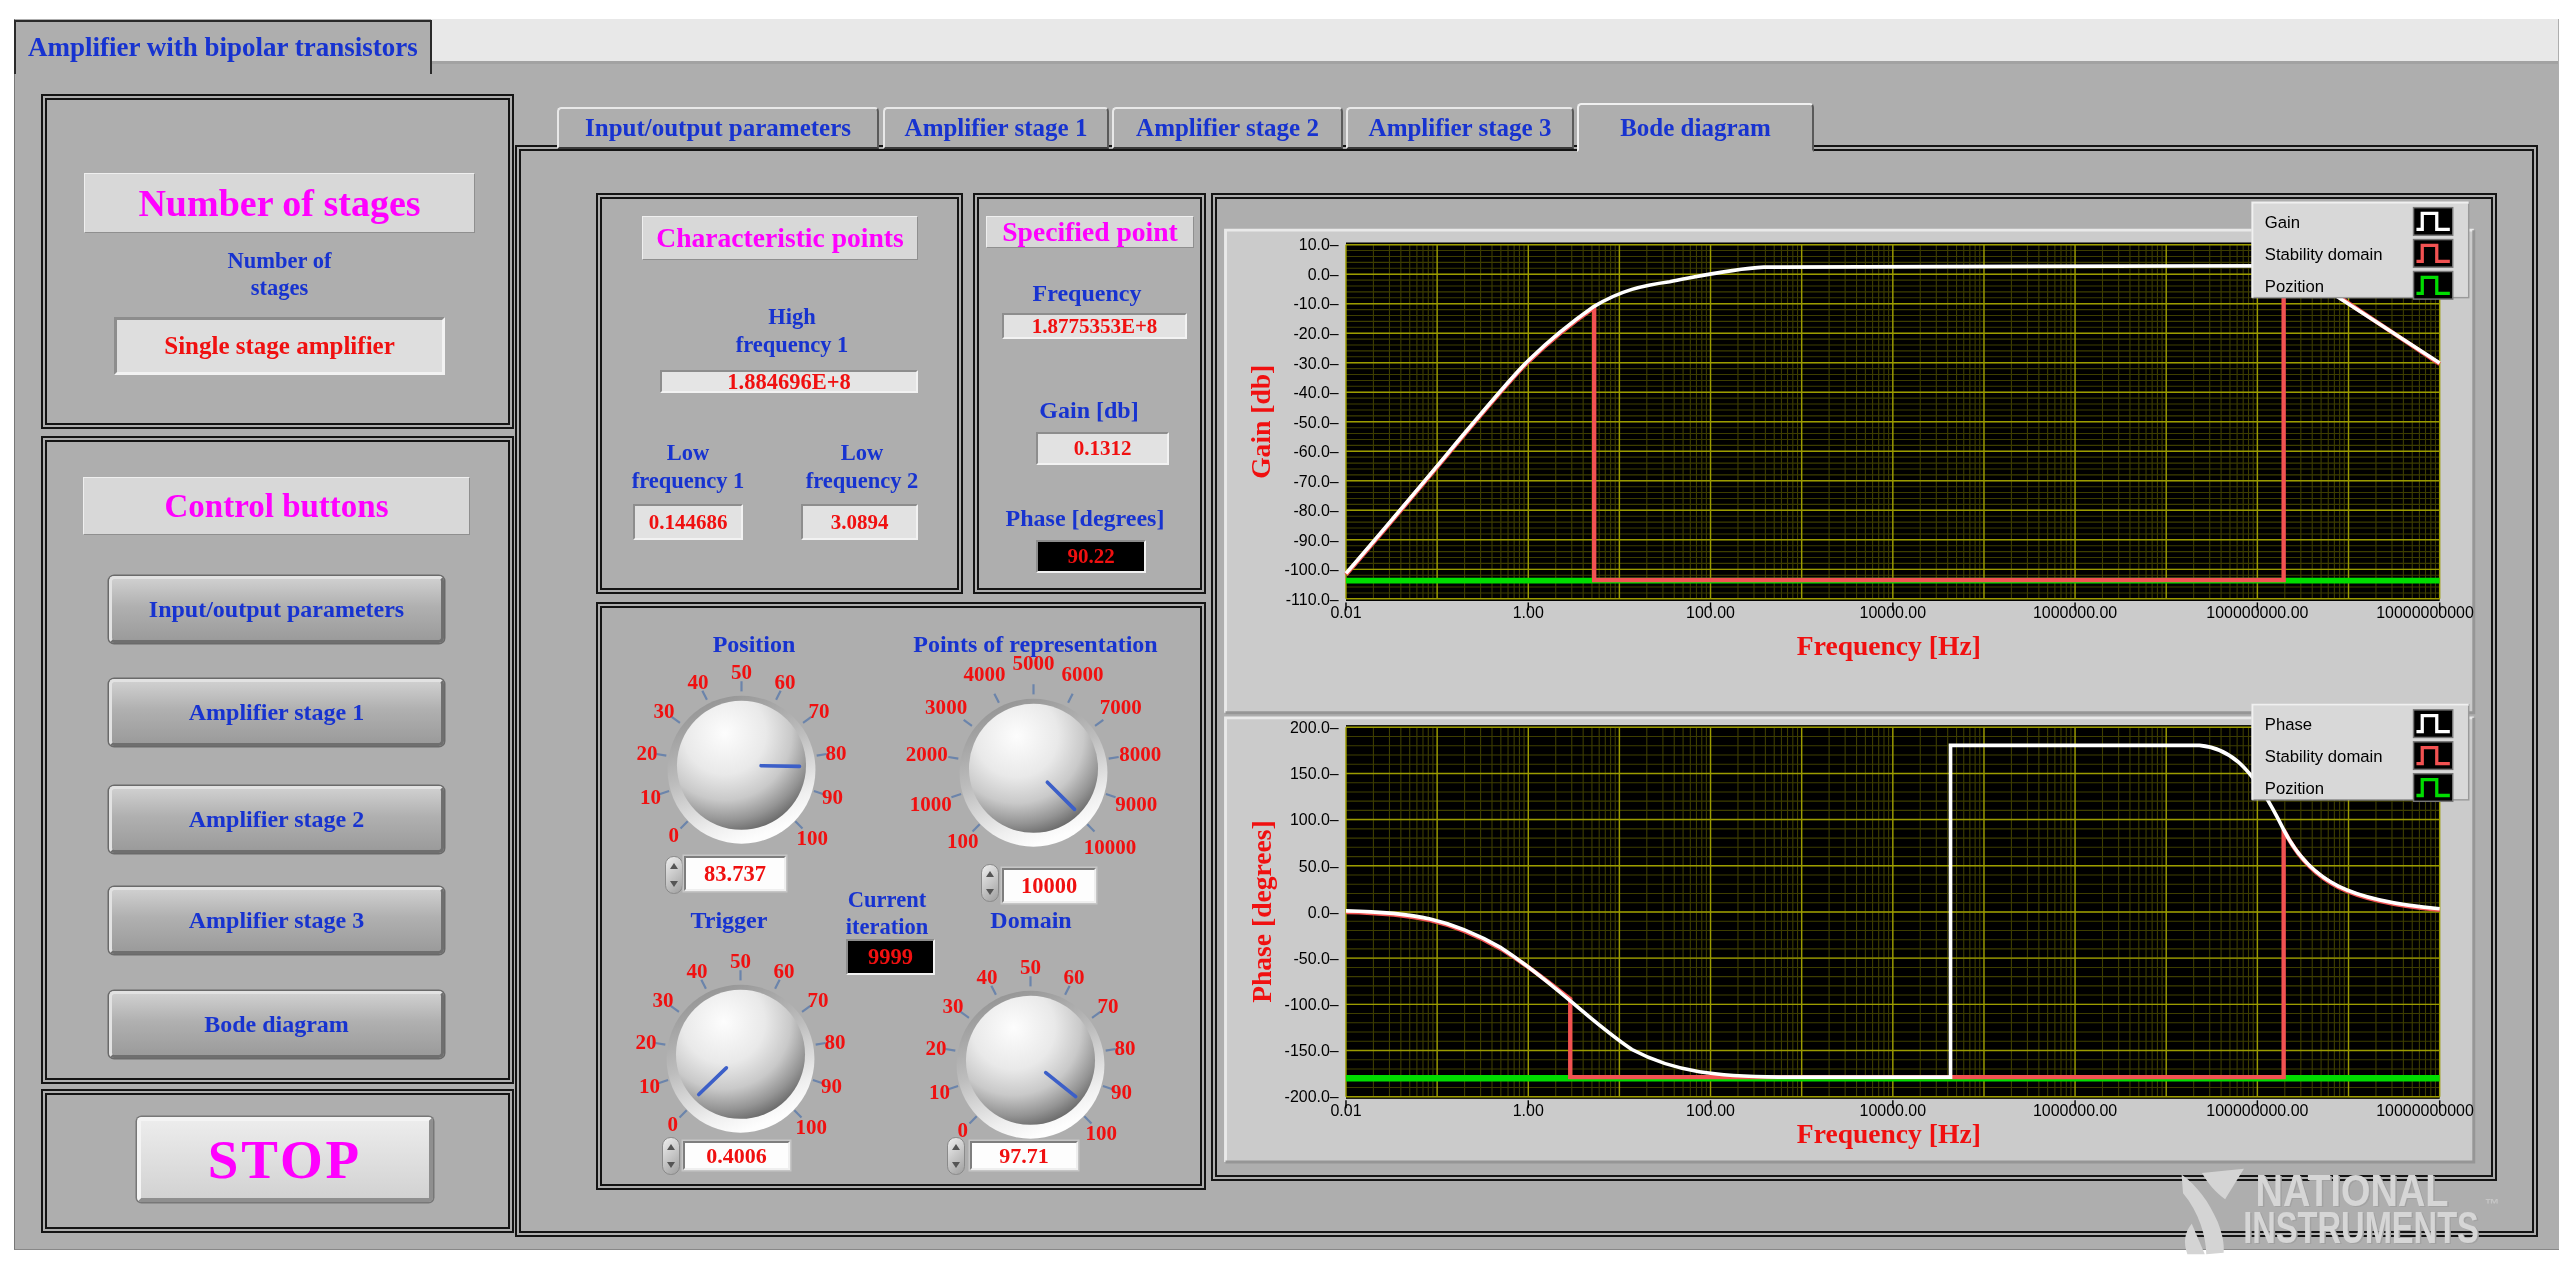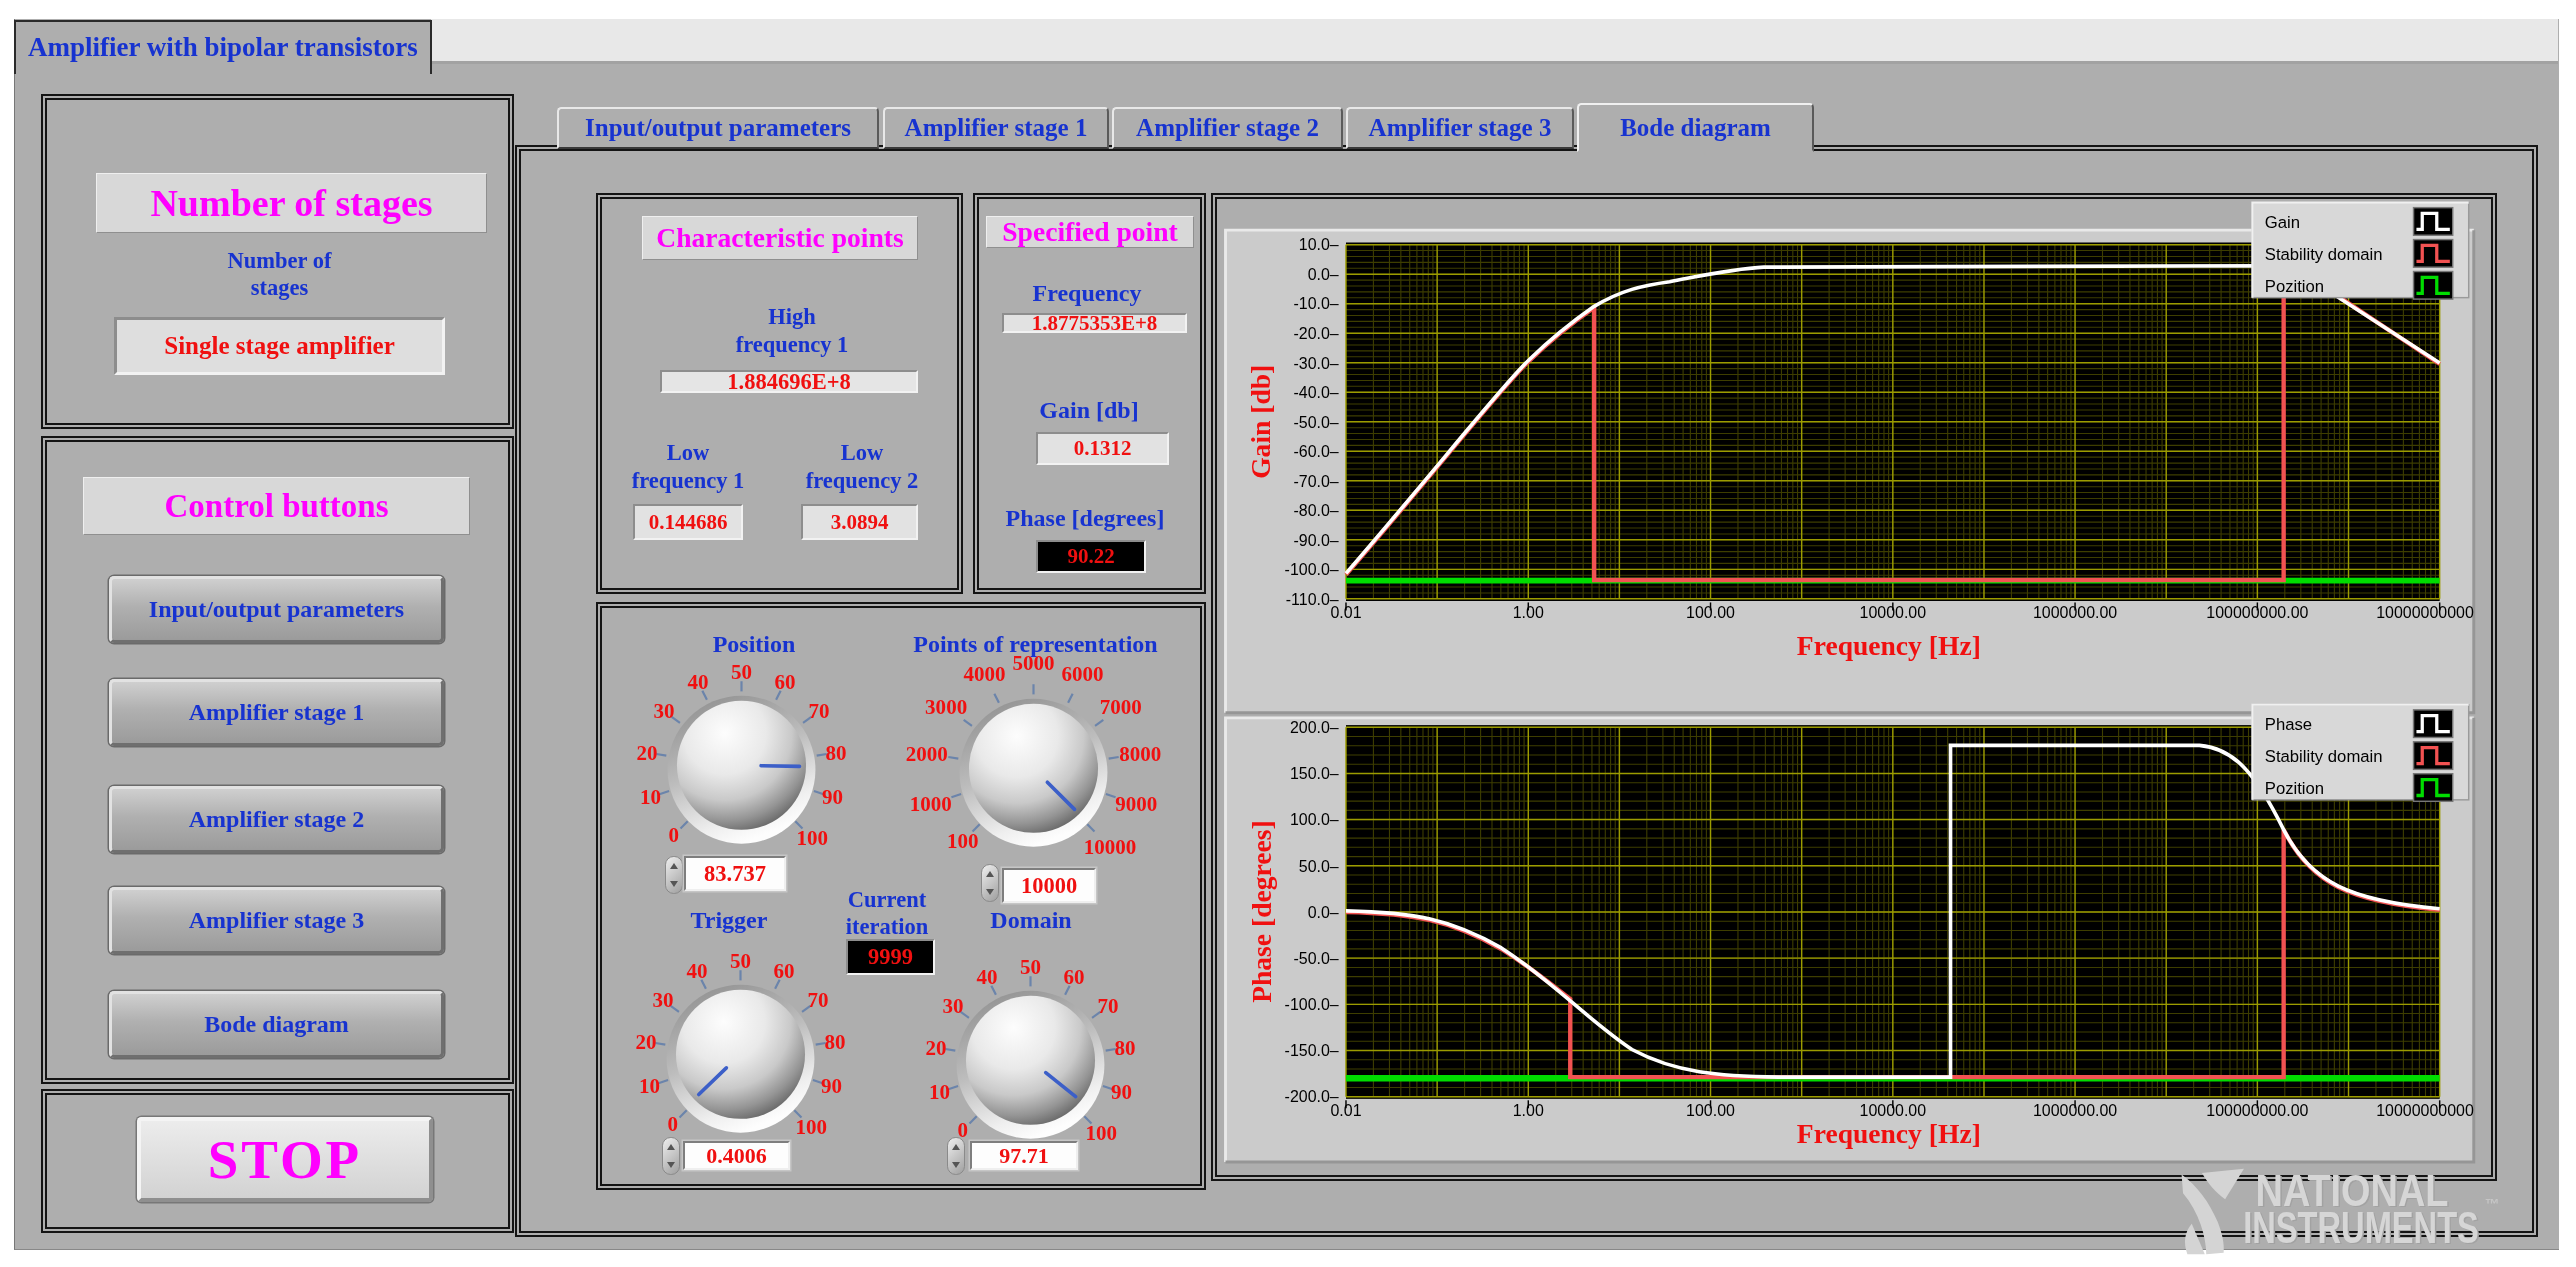--- a/index.html
+++ b/index.html
@@ -1,19 +1,19 @@
 <!DOCTYPE html>
 <html style="font-size:11.6px"><head><meta charset="utf-8"><style>*{margin:0;padding:0;box-sizing:border-box}body{width:2576px;height:1267px;background:#fff;font-family:"Liberation Serif",serif;position:relative;overflow:hidden}.abs{position:absolute}</style></head><body>
 <div class="abs" style="left:13.8px;top:19px;width:2545px;height:1231px;background:#aeaeae;border-left:1.5px solid #777;border-bottom:1.5px solid #888"></div>
 <div class="abs" style="left:431px;top:19px;width:2127px;height:45px;background:#e8e8e8;border-bottom:3.6px solid #a2a2a2"></div>
 <div class="abs" style="left:13.8px;top:19.6px;width:418px;height:54px;background:#aeaeae;border:2.2px solid #2a2a2a;border-bottom:none;display:flex;align-items:center;justify-content:center;font-weight:bold;font-size:27px;color:#1733d0">Amplifier with bipolar transistors</div>
 <div class="abs" style="left:41px;top:94px;width:473px;height:335px;border:6.5px double #141414"></div>
 <div class="abs" style="left:41px;top:436px;width:473px;height:648px;border:6.5px double #141414"></div>
 <div class="abs" style="left:41px;top:1089px;width:473px;height:144px;border:6.5px double #141414"></div>
-<div style="position:absolute;left:96px;top:173px;width:391px;height:60px;background:#d8d8d8;border:1.5px solid;border-color:#efefef #8f8f8f #8f8f8f #efefef;display:flex;align-items:center;justify-content:center;font-weight:bold;font-size:38px;color:#ff00ff">Number of stages</div>
+<div style="position:absolute;left:84px;top:173px;width:391px;height:60px;background:#d8d8d8;border:1.5px solid;border-color:#efefef #8f8f8f #8f8f8f #efefef;display:flex;align-items:center;justify-content:center;font-weight:bold;font-size:38px;color:#ff00ff">Number of stages</div>
 <div style="position:absolute;left:167px;top:247px;width:225px;text-align:center;font-weight:bold;font-size:22.5px;line-height:27px;color:#1733d0">Number of<br>stages</div>
 <div class="abs" style="left:114px;top:317px;width:331px;height:58px;background:#dedede;border:3.6px solid;border-color:#8d8d8d #f2f2f2 #f2f2f2 #8d8d8d;display:flex;align-items:center;justify-content:center;font-weight:bold;font-size:25px;color:#f01010">Single stage amplifier</div>
 <div style="position:absolute;left:83px;top:477px;width:387px;height:58px;background:#d8d8d8;border:1.5px solid;border-color:#efefef #8f8f8f #8f8f8f #efefef;display:flex;align-items:center;justify-content:center;font-weight:bold;font-size:33px;color:#ff00ff">Control buttons</div>
 <div style="position:absolute;left:109px;top:576px;width:335px;height:67px;background:linear-gradient(180deg,#cfcfcf 0%,#b0b0b0 45%,#9b9b9b 100%);border:3.6px solid;border-color:#e2e2e2 #6f6f6f #6f6f6f #e2e2e2;border-radius:5.1px;box-shadow:0 0 0 1.5px #6a6a6a;display:flex;align-items:center;justify-content:center;font-weight:bold;font-size:24px;color:#1733d0">Input/output parameters</div>
 <div style="position:absolute;left:109px;top:679px;width:335px;height:67px;background:linear-gradient(180deg,#cfcfcf 0%,#b0b0b0 45%,#9b9b9b 100%);border:3.6px solid;border-color:#e2e2e2 #6f6f6f #6f6f6f #e2e2e2;border-radius:5.1px;box-shadow:0 0 0 1.5px #6a6a6a;display:flex;align-items:center;justify-content:center;font-weight:bold;font-size:24px;color:#1733d0">Amplifier stage 1</div>
 <div style="position:absolute;left:109px;top:786px;width:335px;height:67px;background:linear-gradient(180deg,#cfcfcf 0%,#b0b0b0 45%,#9b9b9b 100%);border:3.6px solid;border-color:#e2e2e2 #6f6f6f #6f6f6f #e2e2e2;border-radius:5.1px;box-shadow:0 0 0 1.5px #6a6a6a;display:flex;align-items:center;justify-content:center;font-weight:bold;font-size:24px;color:#1733d0">Amplifier stage 2</div>
 <div style="position:absolute;left:109px;top:887px;width:335px;height:67px;background:linear-gradient(180deg,#cfcfcf 0%,#b0b0b0 45%,#9b9b9b 100%);border:3.6px solid;border-color:#e2e2e2 #6f6f6f #6f6f6f #e2e2e2;border-radius:5.1px;box-shadow:0 0 0 1.5px #6a6a6a;display:flex;align-items:center;justify-content:center;font-weight:bold;font-size:24px;color:#1733d0">Amplifier stage 3</div>
 <div style="position:absolute;left:109px;top:991px;width:335px;height:67px;background:linear-gradient(180deg,#cfcfcf 0%,#b0b0b0 45%,#9b9b9b 100%);border:3.6px solid;border-color:#e2e2e2 #6f6f6f #6f6f6f #e2e2e2;border-radius:5.1px;box-shadow:0 0 0 1.5px #6a6a6a;display:flex;align-items:center;justify-content:center;font-weight:bold;font-size:24px;color:#1733d0">Bode diagram</div>
 <div class="abs" style="left:137px;top:1117px;width:296px;height:85px;background:linear-gradient(180deg,#ececec,#d2d2d2);border:4.4px solid;border-color:#f4f4f4 #8f8f8f #8f8f8f #f4f4f4;border-radius:4.4px;box-shadow:0 0 0 1.5px #777;display:flex;align-items:center;justify-content:center;font-weight:bold;font-size:55px;color:#ff00ff;letter-spacing:2.9px">STOP</div>
 <div class="abs" style="left:515px;top:145px;width:2023px;height:1092px;border:6.5px double #141414"></div>
@@ -28,21 +28,21 @@
 <div class="abs" style="left:1211px;top:193px;width:1286px;height:988px;border:6.5px double #141414"></div>
 <div style="position:absolute;left:642px;top:216px;width:276px;height:44px;background:#d8d8d8;border:1.5px solid;border-color:#efefef #8f8f8f #8f8f8f #efefef;display:flex;align-items:center;justify-content:center;font-weight:bold;font-size:27.6px;color:#ff00ff">Characteristic points</div>
 <div style="position:absolute;left:683px;top:303px;width:218px;text-align:center;font-weight:bold;font-size:22.5px;line-height:27.6px;color:#1733d0">High<br>frequency 1</div>
 <div style="position:absolute;left:660px;top:370px;width:258px;height:23px;background:#e5e5e5;border:2.9px solid;border-color:#8d8d8d #f2f2f2 #f2f2f2 #8d8d8d;display:flex;align-items:center;justify-content:center;font-weight:bold;font-size:22.5px;color:#f01010">1.884696E+8</div>
 <div style="position:absolute;left:579px;top:439px;width:218px;text-align:center;font-weight:bold;font-size:22.5px;line-height:27.6px;color:#1733d0">Low<br>frequency 1</div>
 <div style="position:absolute;left:633px;top:504px;width:110px;height:36px;background:#e2e2e2;border:2.9px solid;border-color:#8d8d8d #f2f2f2 #f2f2f2 #8d8d8d;display:flex;align-items:center;justify-content:center;font-weight:bold;font-size:21px;color:#f01010">0.144686</div>
 <div style="position:absolute;left:753px;top:439px;width:218px;text-align:center;font-weight:bold;font-size:22.5px;line-height:27.6px;color:#1733d0">Low<br>frequency 2</div>
 <div style="position:absolute;left:801px;top:504px;width:117px;height:36px;background:#e2e2e2;border:2.9px solid;border-color:#8d8d8d #f2f2f2 #f2f2f2 #8d8d8d;display:flex;align-items:center;justify-content:center;font-weight:bold;font-size:21px;color:#f01010">3.0894</div>
 <div style="position:absolute;left:986px;top:216px;width:208px;height:32px;background:#d8d8d8;border:1.5px solid;border-color:#efefef #8f8f8f #8f8f8f #efefef;display:flex;align-items:center;justify-content:center;font-weight:bold;font-size:27.6px;color:#ff00ff">Specified point</div>
 <div style="position:absolute;left:978px;top:279px;width:218px;text-align:center;font-weight:bold;font-size:24px;line-height:29px;color:#1733d0">Frequency</div>
-<div style="position:absolute;left:1002px;top:313px;width:185px;height:20px;background:#e2e2e2;border:2.9px solid;border-color:#8d8d8d #f2f2f2 #f2f2f2 #8d8d8d;display:flex;align-items:center;justify-content:center;font-weight:bold;font-size:21px;color:#f01010">1.8775353E+8</div>
+<div style="position:absolute;left:1002px;top:313px;width:185px;height:26px;background:#e2e2e2;border:2.9px solid;border-color:#8d8d8d #f2f2f2 #f2f2f2 #8d8d8d;display:flex;align-items:center;justify-content:center;font-weight:bold;font-size:21px;color:#f01010">1.8775353E+8</div>
 <div style="position:absolute;left:978px;top:396px;width:222px;text-align:center;font-weight:bold;font-size:24px;line-height:29px;color:#1733d0">Gain [db]</div>
 <div style="position:absolute;left:1036px;top:432px;width:133px;height:33px;background:#e2e2e2;border:2.9px solid;border-color:#8d8d8d #f2f2f2 #f2f2f2 #8d8d8d;display:flex;align-items:center;justify-content:center;font-weight:bold;font-size:21px;color:#f01010">0.1312</div>
 <div style="position:absolute;left:974px;top:504px;width:222px;text-align:center;font-weight:bold;font-size:24px;line-height:29px;color:#1733d0">Phase [degrees]</div>
 <div style="position:absolute;left:1036px;top:540px;width:110px;height:33px;background:#000000;border:2.9px solid;border-color:#8d8d8d #f2f2f2 #f2f2f2 #8d8d8d;display:flex;align-items:center;justify-content:center;font-weight:bold;font-size:21px;color:#f01010">90.22</div>
 <div style="position:absolute;left:645px;top:630px;width:218px;text-align:center;font-weight:bold;font-size:24px;line-height:29px;color:#1733d0">Position</div>
 <div style="position:absolute;left:872px;top:630px;width:327px;text-align:center;font-weight:bold;font-size:24px;line-height:29px;color:#1733d0">Points of representation</div>
 <div style="position:absolute;left:620px;top:906px;width:218px;text-align:center;font-weight:bold;font-size:24px;line-height:29px;color:#1733d0">Trigger</div>
 <div style="position:absolute;left:778px;top:886px;width:218px;text-align:center;font-weight:bold;font-size:22.5px;line-height:27px;color:#1733d0">Current<br>iteration</div>
 <div style="position:absolute;left:922px;top:906px;width:218px;text-align:center;font-weight:bold;font-size:24px;line-height:29px;color:#1733d0">Domain</div>
 <svg style="position:absolute;left:611px;top:637px;width:261px;height:261px;overflow:visible" viewBox="0 0 360 360">

